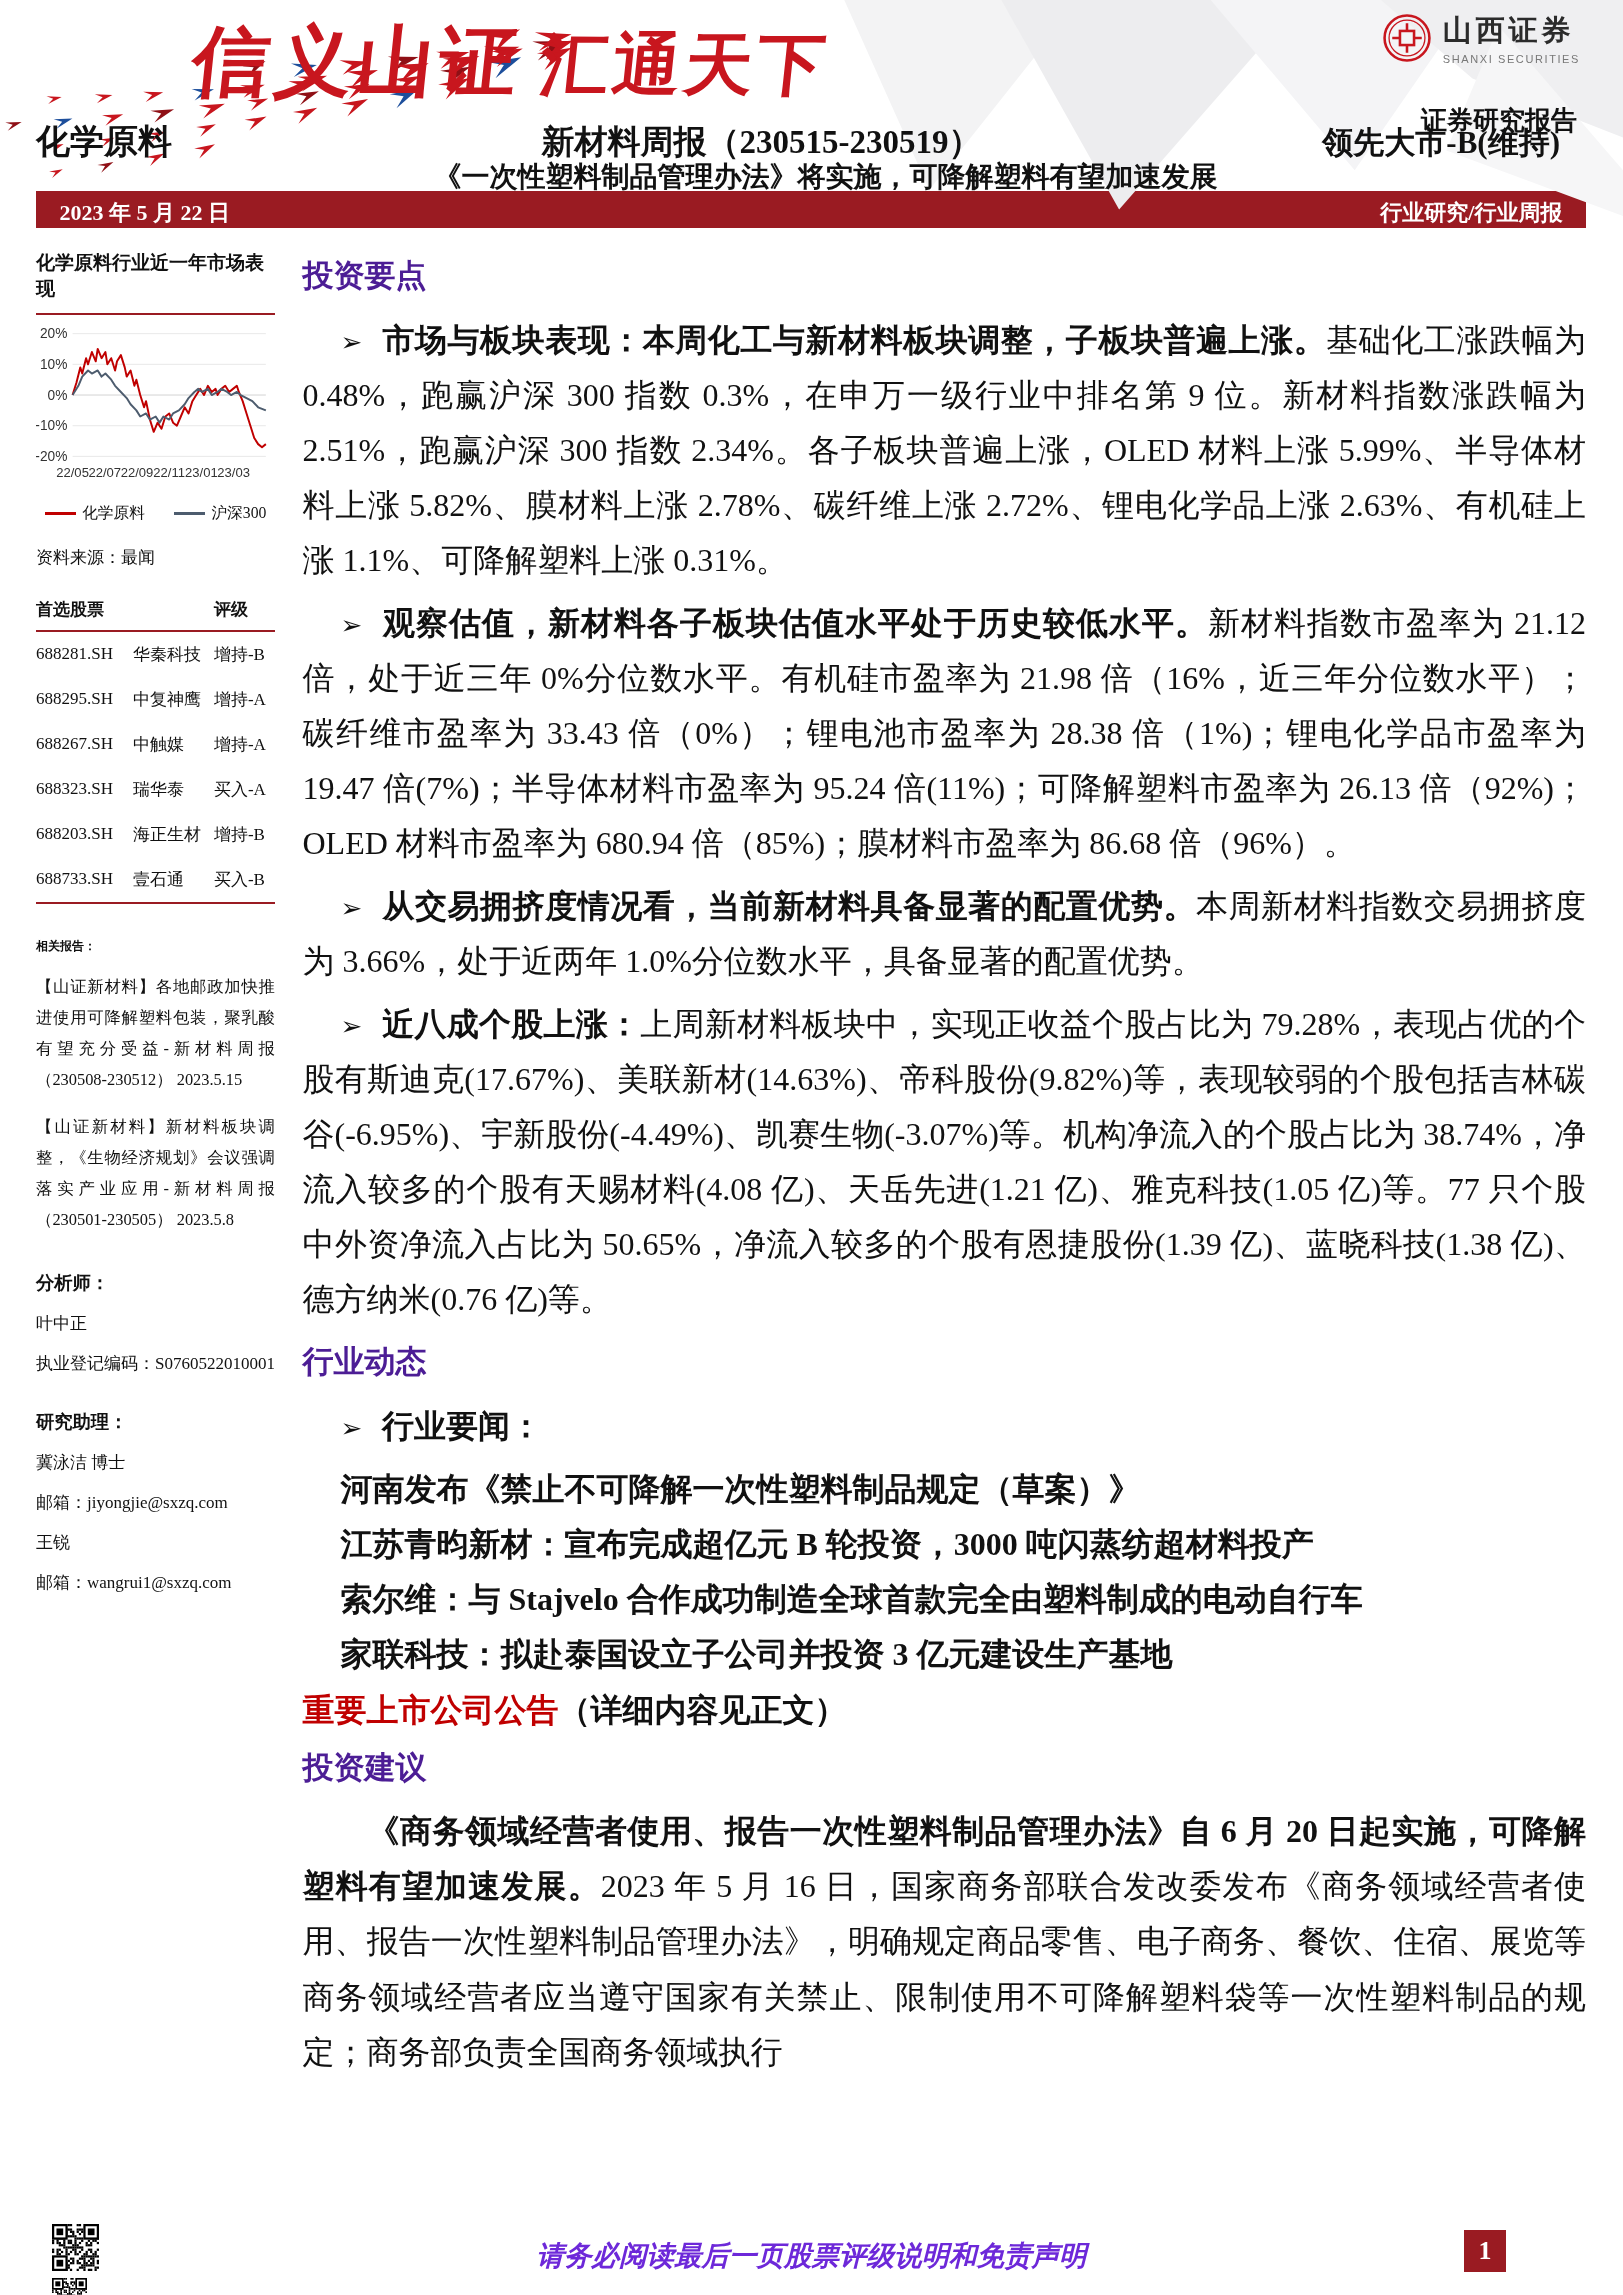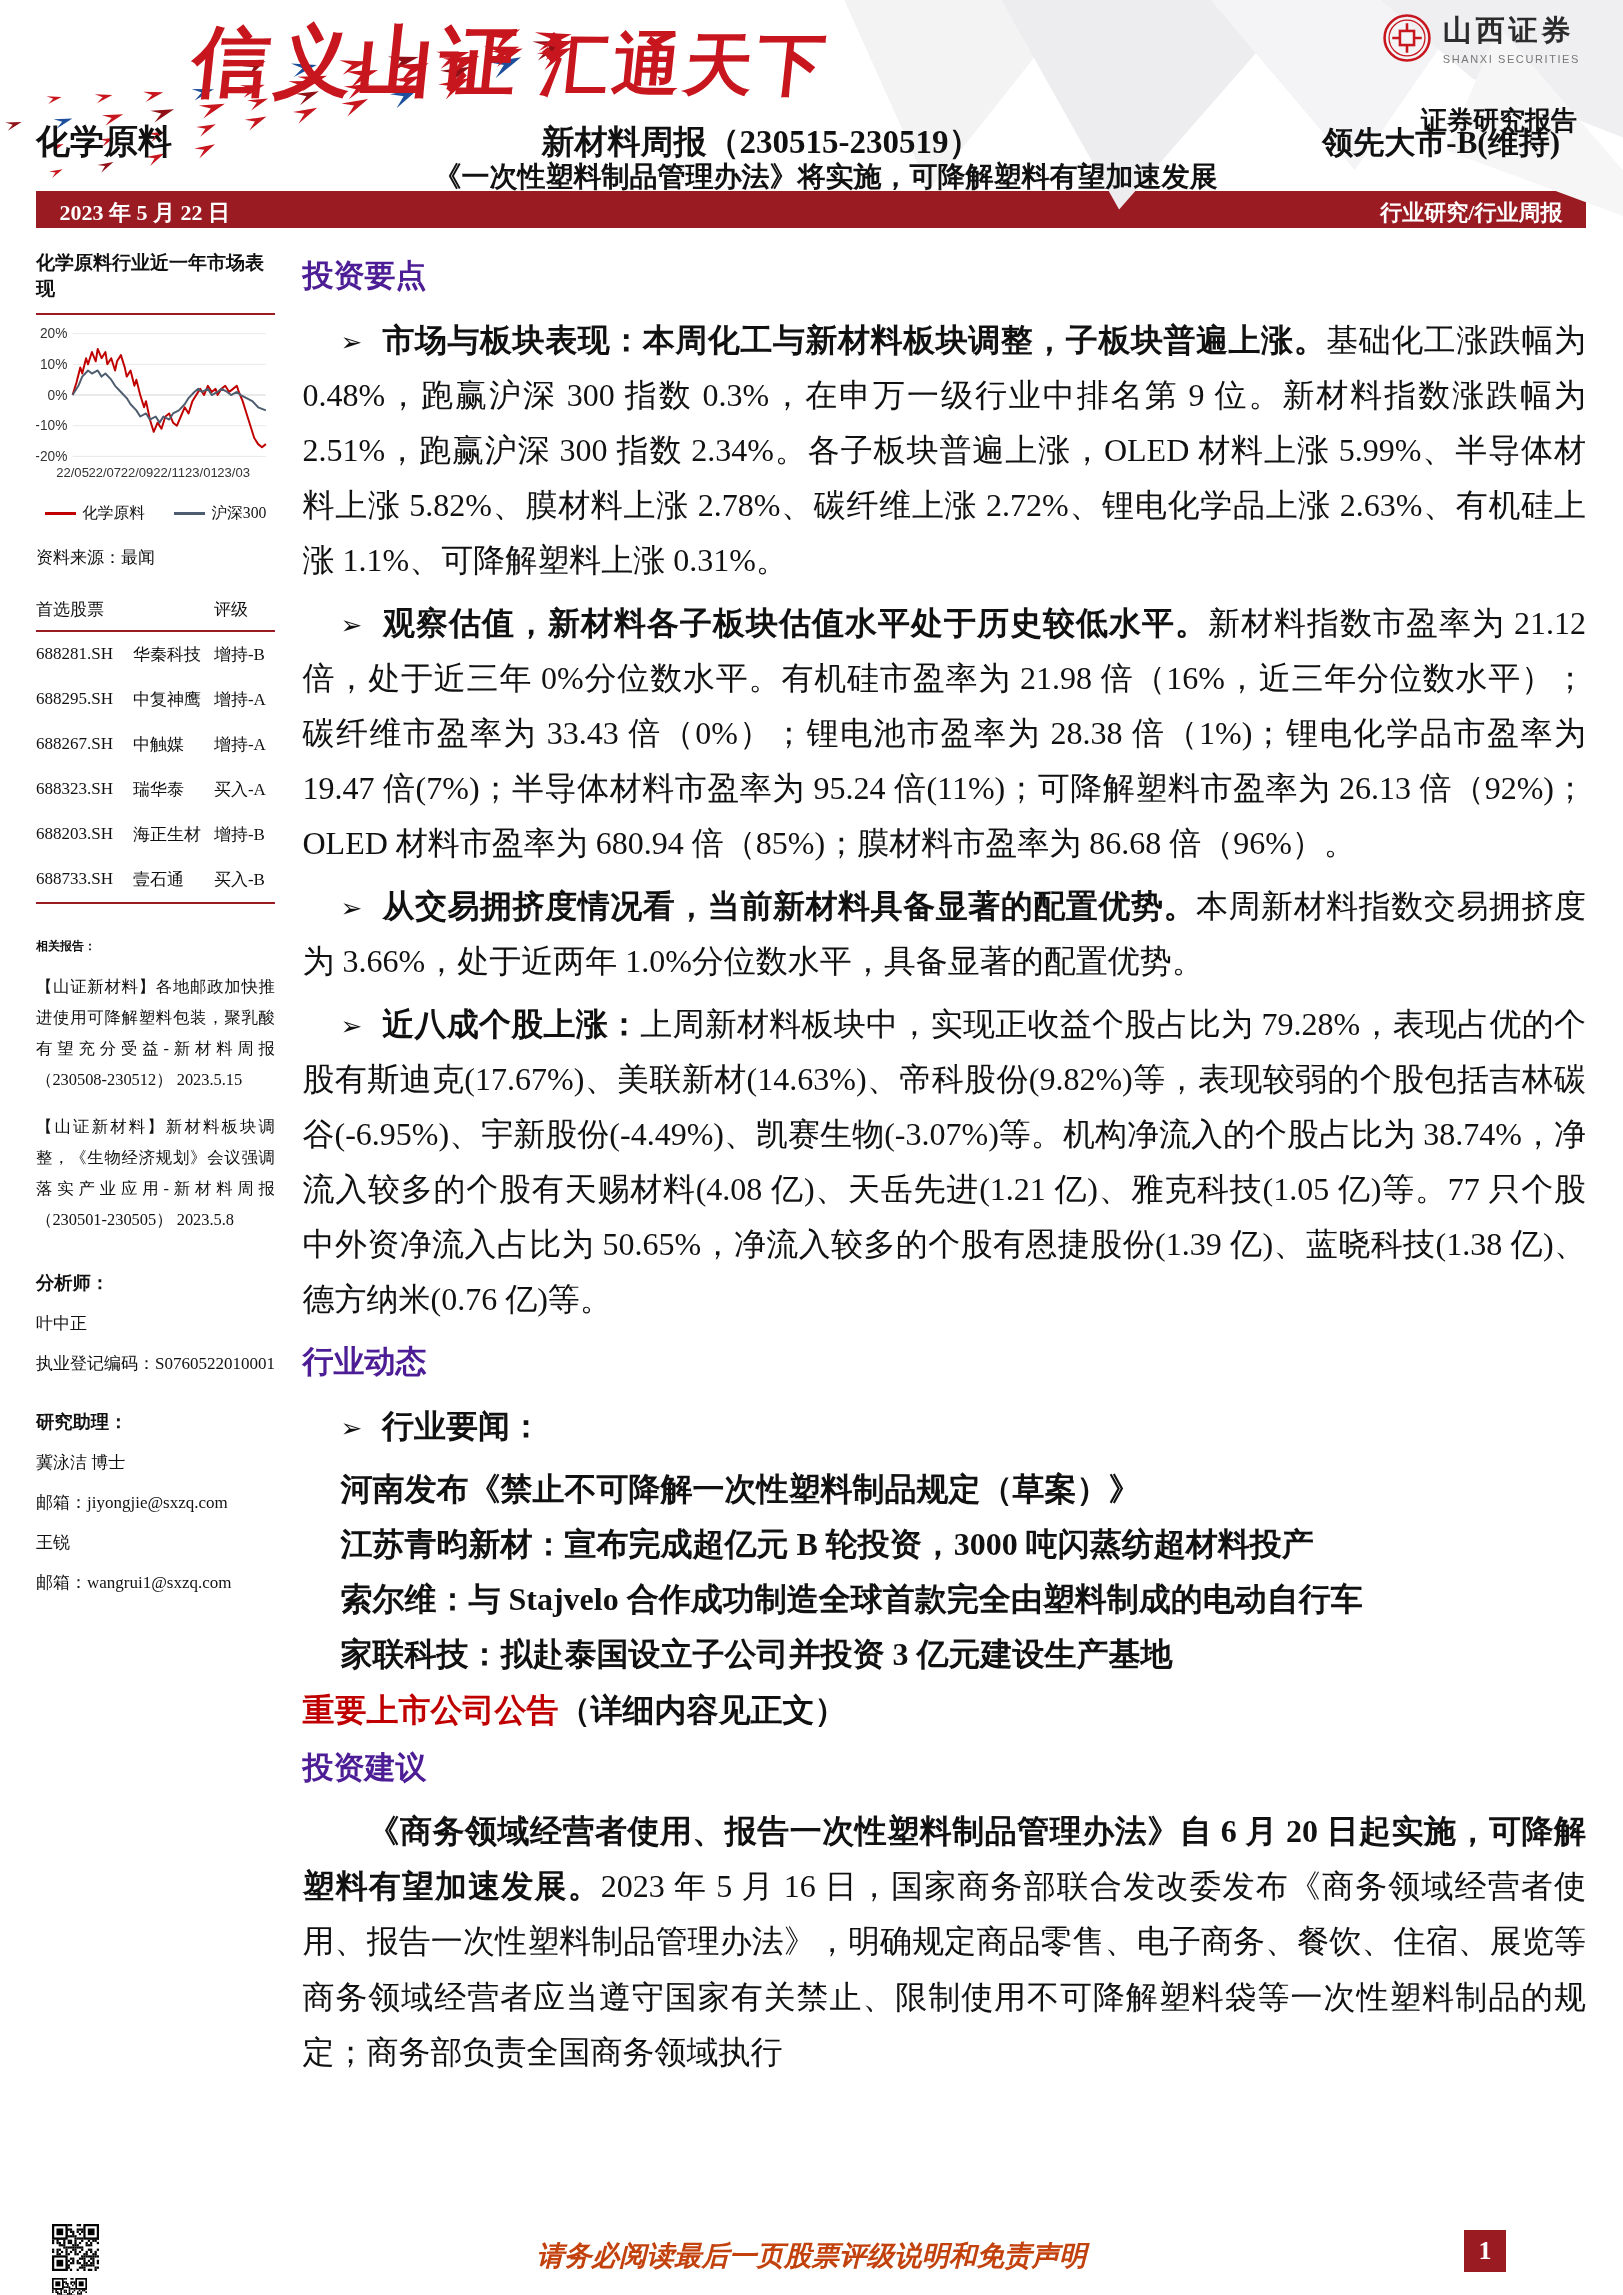--- a/index.html
+++ b/index.html
@@ -29,41 +29,41 @@
   
   .content{display:flex;padding:18.3px 37px 0 36px;gap:27.5px;}
   .sidebar{width:239px;flex:none;font-size:17px;}
   .chart-title{font-size:19px;font-weight:bold;padding:3.9px 0 10.5px;border-bottom:2px solid #9a1b22;}
   #chart-svg{width:239px;height:178px;margin-top:7.9px;display:block;}
   .legend{display:flex;justify-content:center;gap:29px;font-size:15.7px;margin-top:2.6px;}
   .legend-item{display:flex;align-items:center;gap:6.5px;}
   .lg-line{display:inline-block;width:31px;height:2.6px;background:#c00000;}
   .source{font-size:17px;margin-top:22px;}
   .stock-table{width:100%;border-collapse:collapse;margin-top:22px;font-size:17px;}
-  .stock-table th{text-align:left;font-weight:normal;border-bottom:2px solid #9a1b22;padding:6.5px 0 9.2px;}
+  .stock-table th{text-align:left;font-weight:bold;border-bottom:2px solid #9a1b22;padding:6.5px 0 9.2px;}
   .stock-table td{padding:11px 0;}
   .stock-table tr:last-child td{border-bottom:2px solid #9a1b22;}
   .col-name{padding-left:6.5px !important;}
   .related-title{font-weight:bold;font-size:12px;margin-top:34px;}
   .related{font-size:16.4px;line-height:1.9;margin-top:15.7px;text-align:justify;}
   .analyst-title{font-weight:bold;font-size:18.3px;margin-top:34px;}
   .sb-line{font-size:17px;margin-top:17px;}
   
   .main{flex:1;font-size:32px;line-height:1.72;text-align:justify;}
   .red-heading{color:#4c1d95;font-size:31px;font-weight:bold;margin:2.6px 0 10.5px;}
   .bullet{text-indent:38px;margin-bottom:7.9px;}
   .marker{font-family:"DejaVu Sans",sans-serif;font-size:26px;margin-right:19.6px;}
   .news-line{padding-left:38px;font-weight:bold;}
   .announce-line{margin-top:1.3px;}
   .red-bold{color:#c00000;font-weight:bold;}
   .advice{text-indent:65px;}
   
   .qr-a{position:absolute;left:52px;top:2224px;width:47px;height:47px;}
   .qr-b{position:absolute;left:52px;top:2278px;width:35px;height:35px;}
-  .disclaimer{position:absolute;left:0;right:0;top:2238px;text-align:center;color:#c2410c;
+  .disclaimer{position:absolute;left:0;right:0;top:2238px;text-align:center;color:#6d28d9;
               font-weight:bold;font-style:italic;font-size:27.5px;}
   .pagebox{position:absolute;left:1464px;top:2230px;width:42px;height:42px;background:#9a1b22;color:#fff;
            display:flex;align-items:center;justify-content:center;font-size:26px;font-weight:bold;}
 </style>
 </head>
 <body>
 
 <div class="page">
 
   <header class="header">

